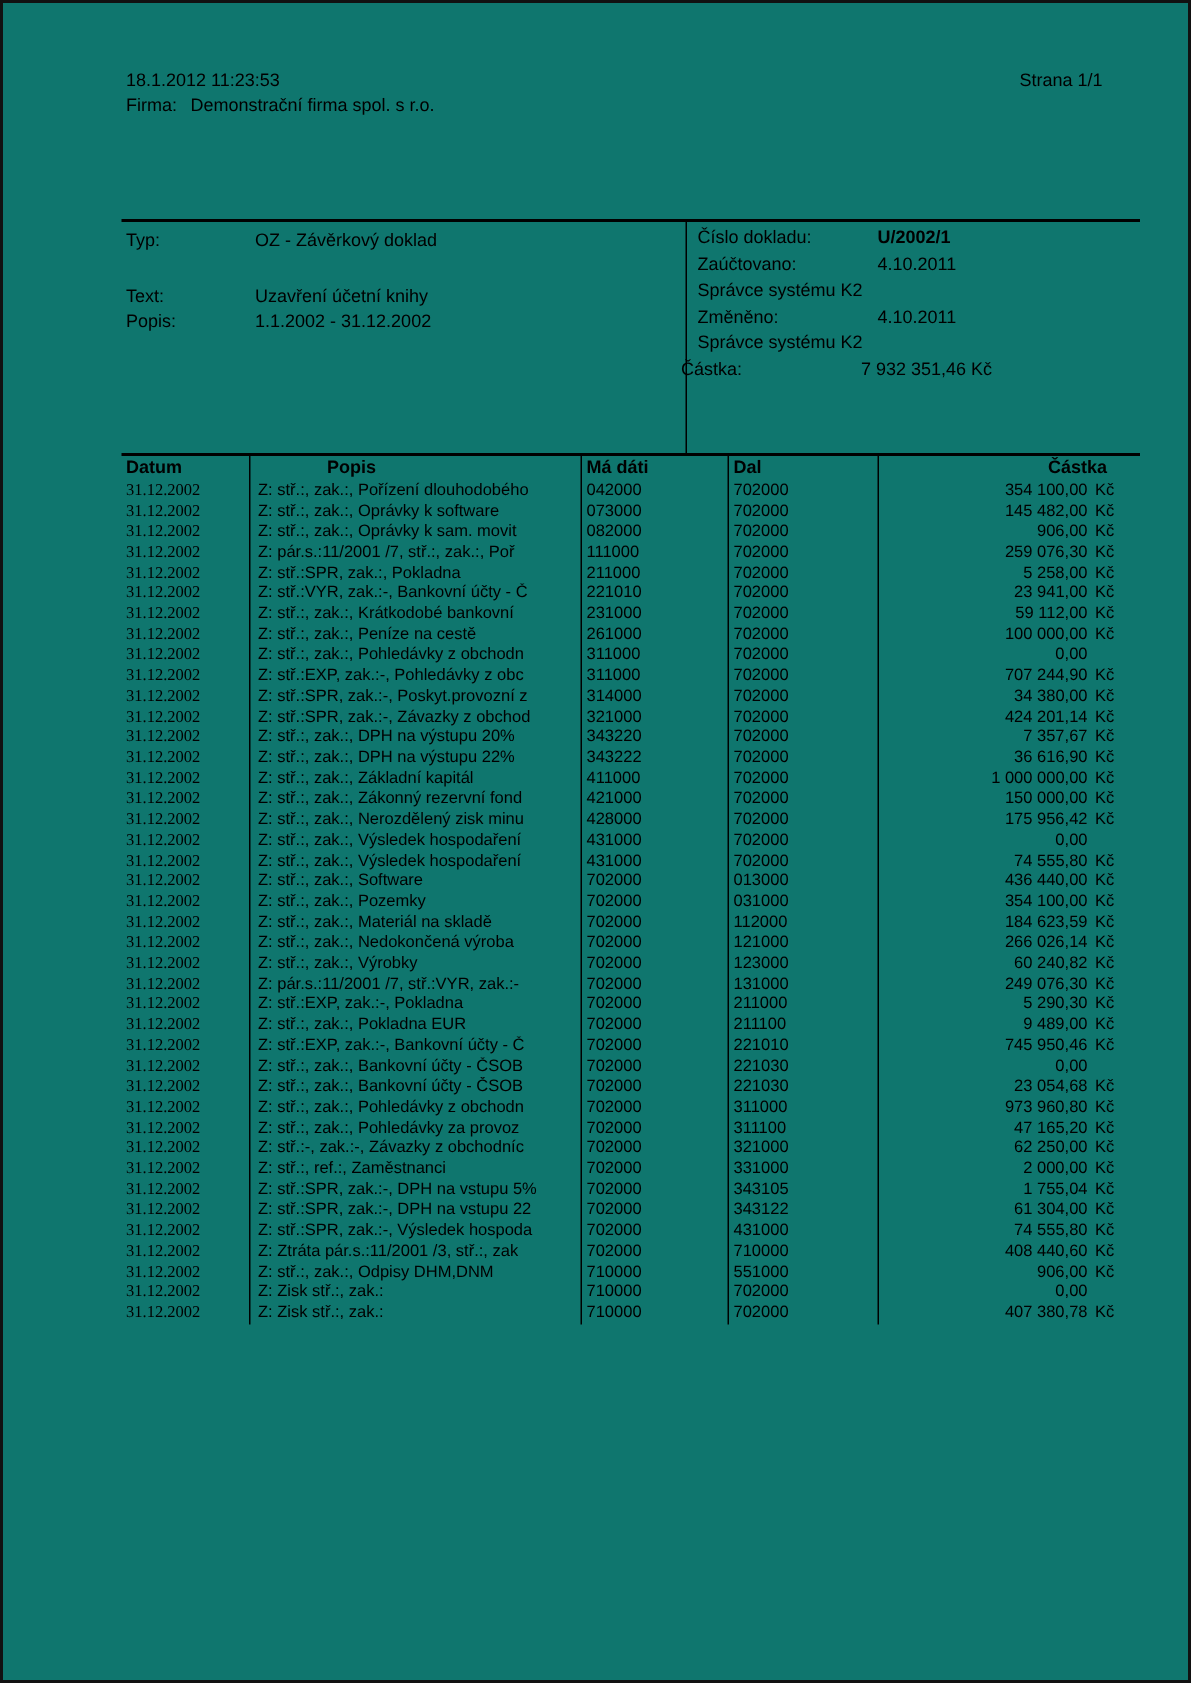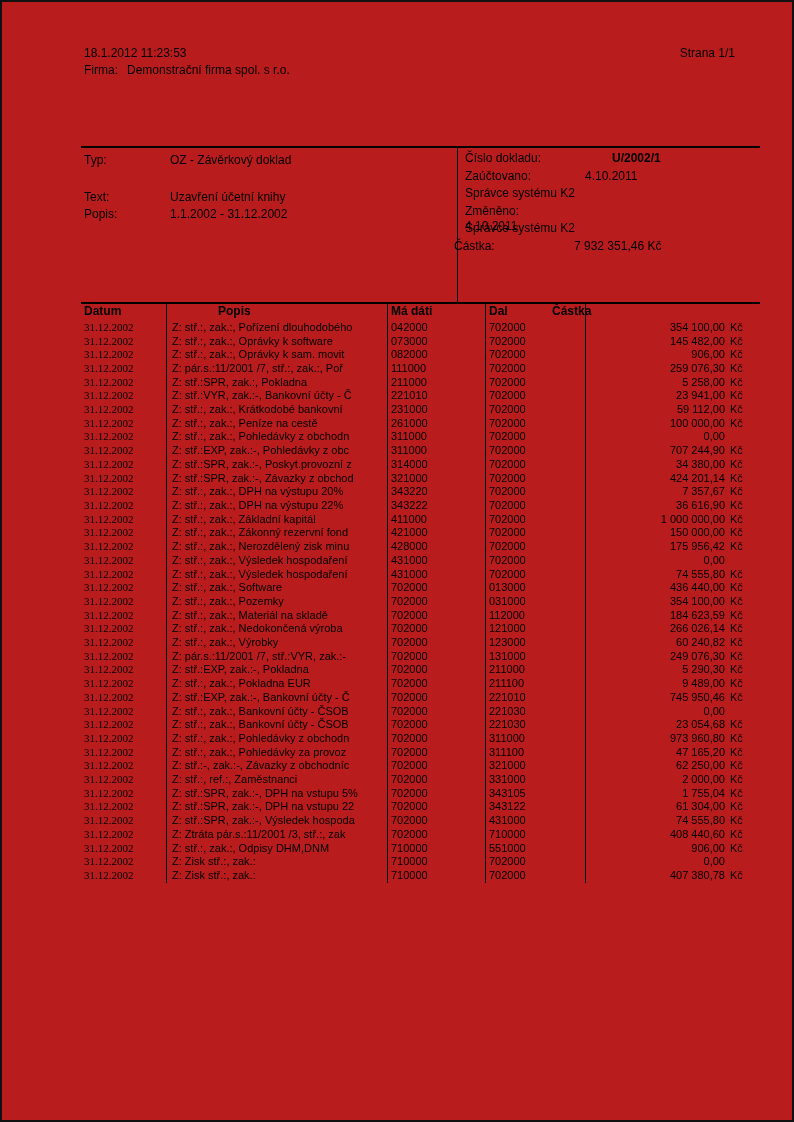--- a/index.html
+++ b/index.html
@@ -1,28 +1,28 @@
 <!DOCTYPE html>
 <html><head>
 <meta charset="utf-8">
 <style>
   * { margin:0; padding:0; box-sizing:border-box; }
   html,body { background:#ffffff; }
   .page {
     position:relative;
     width:794px; height:1122px;
-    background:#b91c1c;
+    background:#0f766e;
     border:2px solid #111111;
     font-family:"Liberation Sans", sans-serif;
     color:#000000;
     overflow:hidden;
   }
   .abs { position:absolute; }
   .fs12 { font-size:12px; line-height:15px; }
-  .b { font-weight:bold;margin-left:27px; }
+  .b { font-weight:bold; }
   .doc-title {
     position:absolute; left:0; right:0; top:80px;
     text-align:center; font-size:21px; font-weight:bold;
   }
   .hline { position:absolute; background:#000000; height:2px; }
   .vline { position:absolute; background:#000000; width:1px; }
   .firma-line { display:flex; gap:9px; }
   .info-row { position:absolute; display:flex; font-size:12px; line-height:15px; }
   .info-row .lbl { display:inline-block; }
   
@@ -76,21 +76,21 @@
     <span class="lbl">Číslo dokladu:</span>
     <span class="b">U/2002/1</span>
   </div>
   <div class="info-row ri" style="left:463px; top:167px;justify-content:flex-end;">
     <span class="lbl">Zaúčtovano:</span>
     <span>4.10.2011</span>
   </div>
   <div class="info-row ri" style="left:463px; top:184px;">
     <span>Správce systému K2</span>
   </div>
-  <div class="info-row ri" style="left:463px; top:202px;flex-direction:column;">
+  <div class="info-row ri" style="left:463px; top:202px;">
     <span class="lbl">Změněno:</span>
     <span>4.10.2011</span>
   </div>
   <div class="info-row ri" style="left:463px; top:219px;">
     <span>Správce systému K2</span>
   </div>
   <div class="info-row ri" style="left:452px; top:237px;">
     <span class="lbl">Částka:</span>
     <span>7 932 351,46 Kč</span>
   </div>
@@ -98,21 +98,21 @@
   <div class="hline" style="left:79px; top:300px; width:679px;"></div>
   <div class="vline" style="left:164px; top:300px; height:581px;"></div>
   <div class="vline" style="left:385px; top:300px; height:581px;"></div>
   <div class="vline" style="left:483px; top:300px; height:581px;"></div>
   <div class="vline" style="left:583px; top:300px; height:581px;"></div>
 
   <div class="th" style="left:82px;">Datum</div>
   <div class="th" style="left:170px;padding-left:46px;">Popis</div>
   <div class="th" style="left:389px;">Má dáti</div>
   <div class="th" style="left:487px;">Dal</div>
-  <div class="th" style="left:550px; width:153px; text-align:left;">Částka</div>
+  <div class="th" style="left:583px; width:153px; text-align:right;">Částka</div>
 
   <div class="tbody">
       <div class="trow">
       <div class="c c-datum">31.12.2002</div>
       <div class="c c-popis">Z: stř.:, zak.:, Pořízení dlouhodobého</div>
       <div class="c c-md">042000</div>
       <div class="c c-dal">702000</div>
       <div class="c-castka">
         <span class="num">354 100,00</span>
         <span class="cur">Kč</span>

